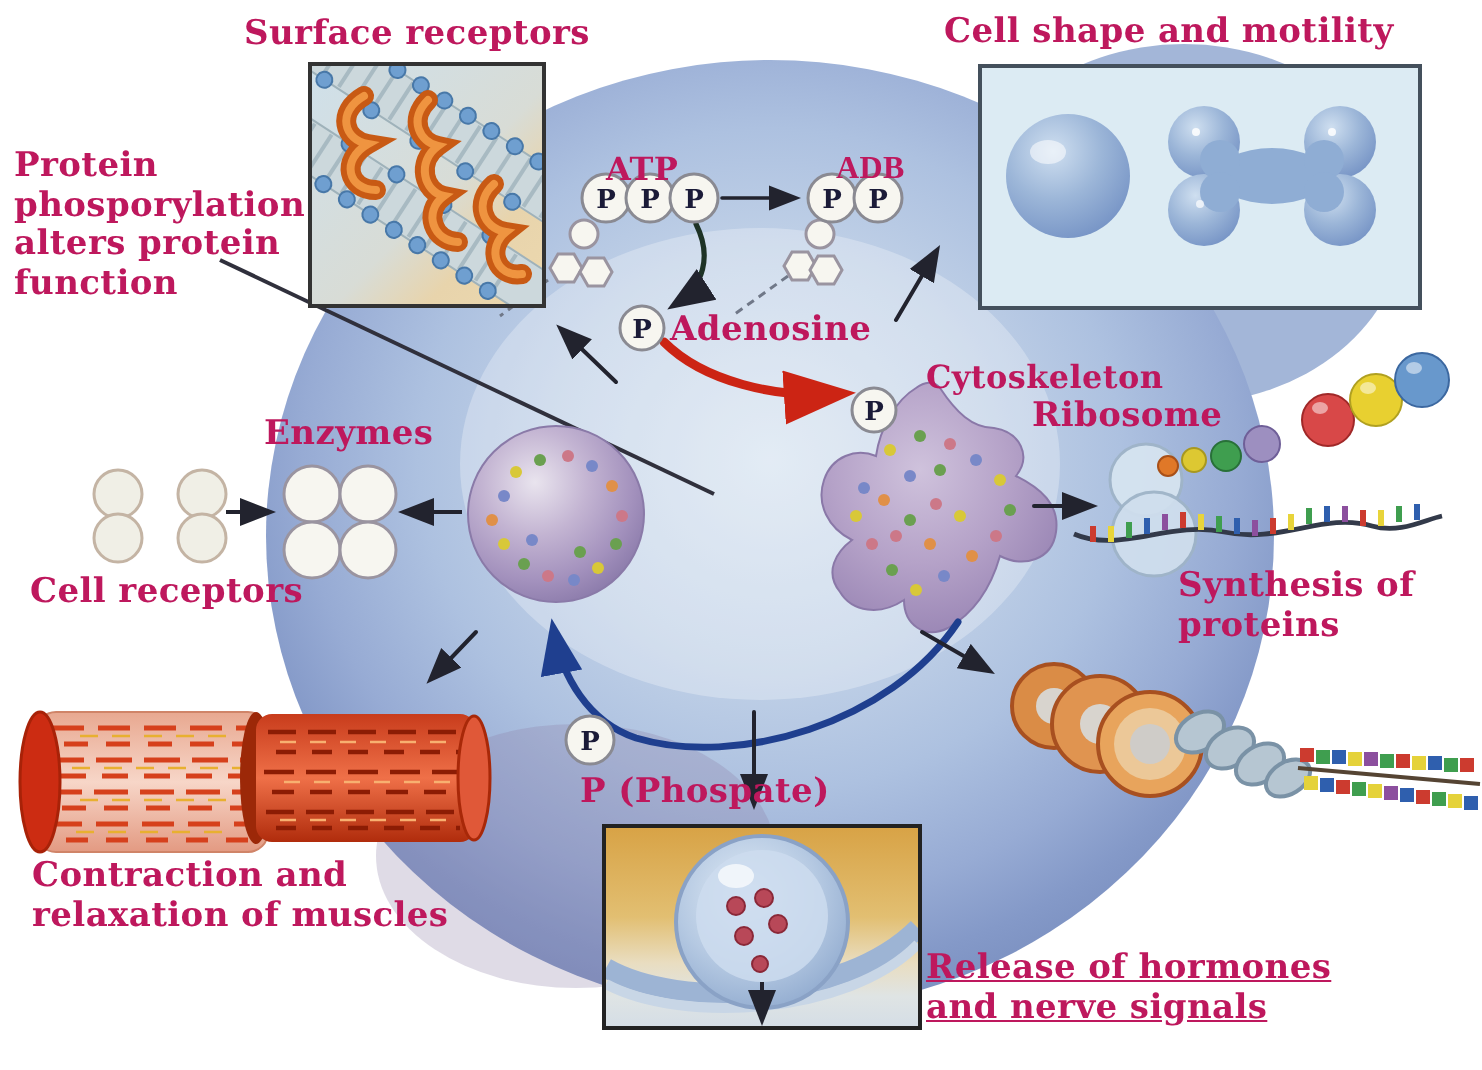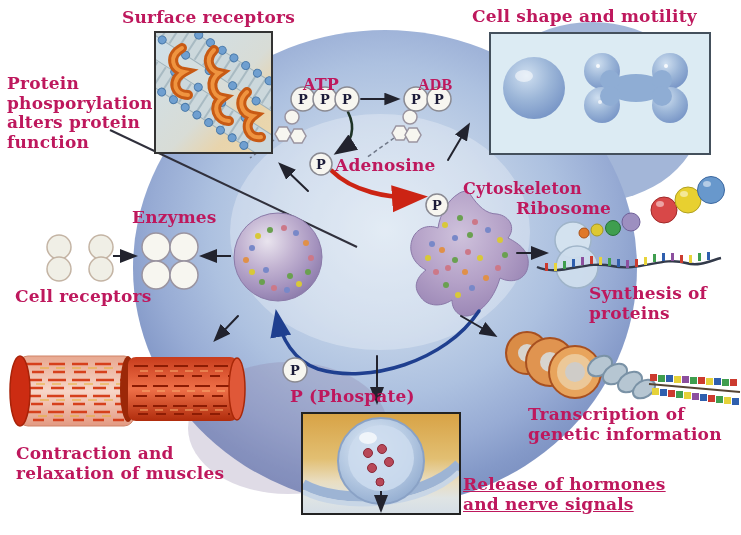--- a/index.html
+++ b/index.html
@@ -482,19 +482,17 @@
   <div class="lbl small" style="left:418px;top:60px;font-family:Liberation Serif, serif;">ADB</div>
   <div class="lbl" style="left:335px;top:156px;">Adenosine</div>
   <div class="lbl small" style="left:463px;top:164px;">Cytoskeleton</div>
   <div class="lbl" style="left:472px;top:7px;">Cell shape and motility</div>
   <div class="lbl" style="left:132px;top:208px;">Enzymes</div>
   <div class="lbl" style="left:15px;top:287px;">Cell receptors</div>
   <div class="lbl" style="left:516px;top:199px;">Ribosome</div>
   <div class="lbl" style="left:589px;top:284px;">Synthesis of
 proteins</div>
   <div class="lbl" style="left:242px;top:387px;margin-left:48px;">P (Phospate)</div>
-  <div class="lbl" style="left:528px;top:405px;">Transcription of
-genetic information</div>
-  <div class="lbl" style="left:16px;top:444px;">Contraction and
+  <div class="lbl" style="left:16px;top:429px;">Contraction and
 relaxation of muscles</div>
   <div class="lbl" style="left:463px;top:475px;text-decoration:underline;">Release of hormones
 and nerve signals</div>
 </div>
 
 </body></html>

